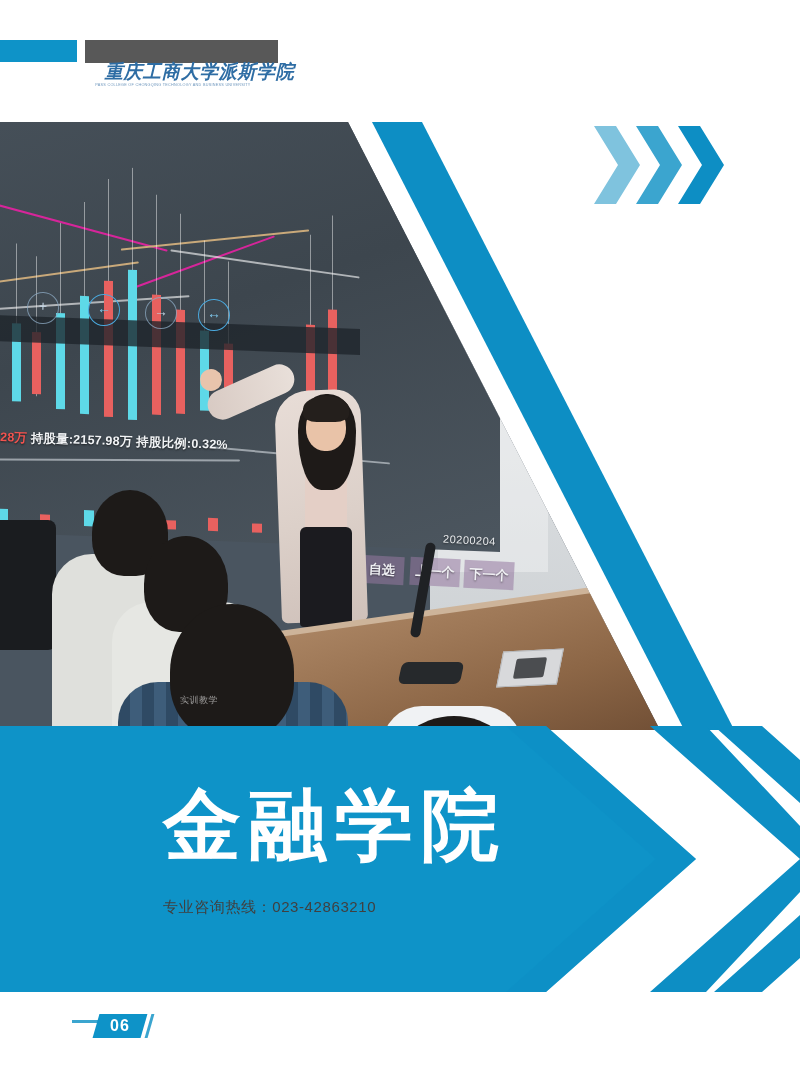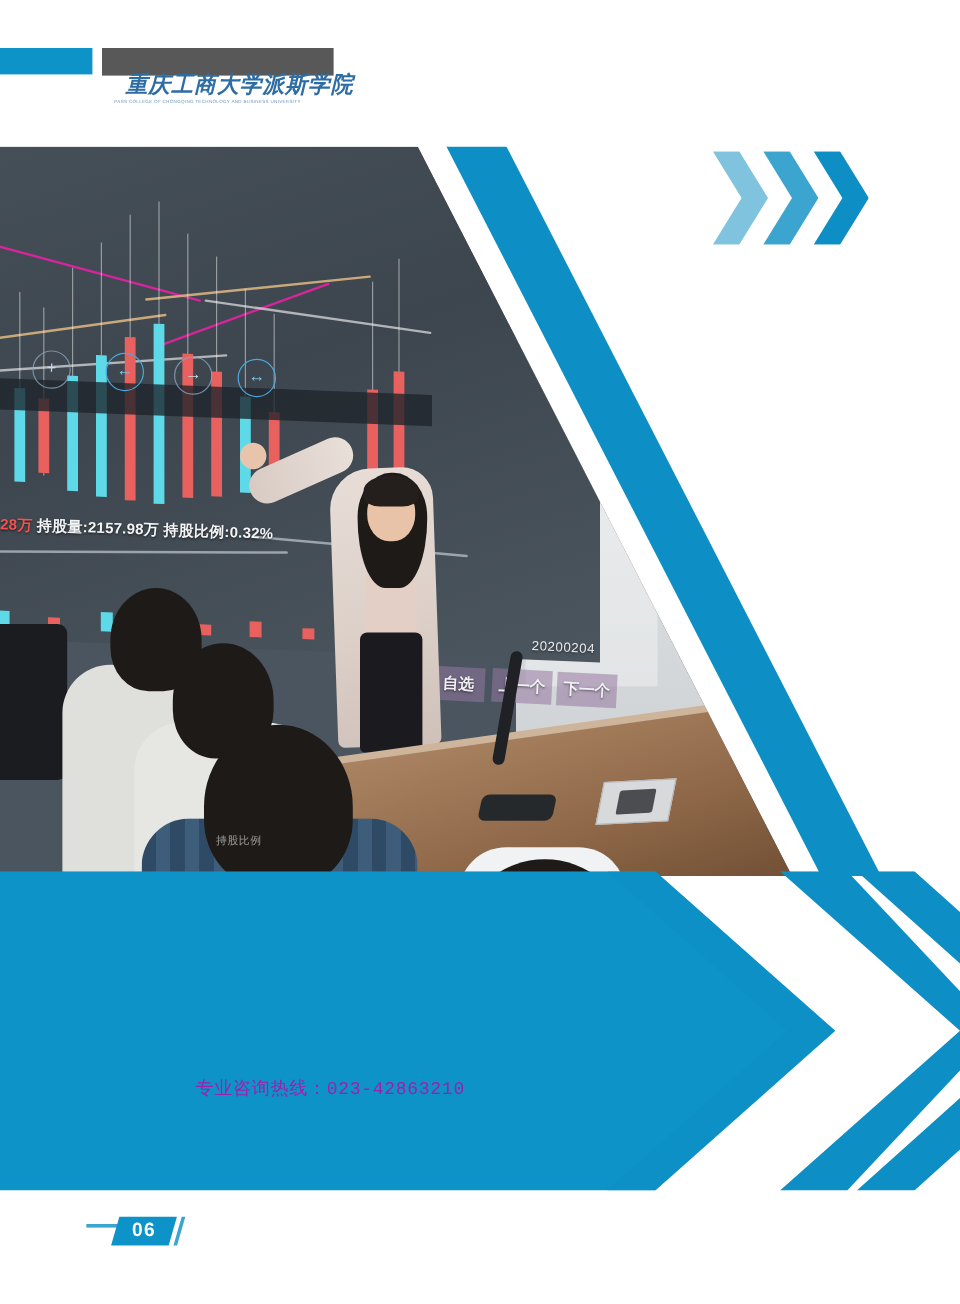--- a/index.html
+++ b/index.html
@@ -427,26 +427,25 @@
     letter-spacing: 8px;
     line-height: 1;
     white-space: nowrap;
     font-family: "DejaVu Sans", "Liberation Sans", sans-serif;
     z-index: 6;
   }
   .hotline {
     position: absolute;
     left: 163px;
     top: 898px;
-    color: #a21caf;
+    color: #404040;
     font-size: 15px;
     letter-spacing: 0.6px;
     white-space: nowrap;
     z-index: 6;
-    font-family: Liberation Mono, monospace;
   }
 
   
   .footer {
     position: absolute;
     left: 72px;
     top: 1012px;
     width: 110px;
     height: 34px;
   }
@@ -600,21 +599,21 @@
 
       <div class="body-shirt" style="left:118px; top:560px; width:230px; height:120px;
                   background:
                     repeating-linear-gradient(90deg, #2f4a64 0 12px, #3e5d7a 12px 24px),
                     repeating-linear-gradient(0deg, rgba(255,255,255,0.10) 0 10px, rgba(0,0,0,0.06) 10px 20px);"></div>
       <div class="head" style="left:170px; top:482px; width:124px; height:136px;"></div>
 
       <div class="hairband" style="left:382px; top:584px; width:140px; height:56px;"></div>
       <div class="head" style="left:388px; top:594px; width:132px; height:120px;"></div>
 
-      <div class="watermark" style="left:180px; top:572px;">持股比例</div>
+      <div class="watermark" style="left:180px; top:572px;">实训教学</div>
     </div>
   </div>
 
   <svg class="stripe-top" viewBox="0 0 800 608" preserveAspectRatio="none">
     <polygon points="372,0 422,0 800,736 750,736" fill="#0d8ec4"></polygon>
   </svg>
 
   <div class="chevrons">
     <div class="chev c1"></div>
     <div class="chev c2"></div>
@@ -624,20 +623,21 @@
   <svg class="blue-block" viewBox="0 0 800 266" preserveAspectRatio="none">
 
     <polygon points="0,0 546,0 696,133 546,266 0,266" fill="#0e93c8"></polygon>
 
     <polygon points="546,0 696,133 546,266 506,266 656,133 506,0" fill="#0d8ec4" opacity="0.55"></polygon>
 
     <polygon points="714,0 800,77 800,189 714,266 762,266 800,232 800,34 762,0" fill="#0d8ec4"></polygon>
     <polygon points="650,0 800,133 650,266 706,266 800,166 800,100 706,0" fill="#0d8ec4"></polygon>
   </svg>
 
+  <div class="title">金融学院</div>
   <div class="hotline">专业咨询热线：023-42863210</div>
 
   <div class="footer">
     <div class="foot-rule"></div>
     <div class="foot-num">
       <span>06</span>
     </div>
     <div class="foot-tail"></div>
   </div>
 

